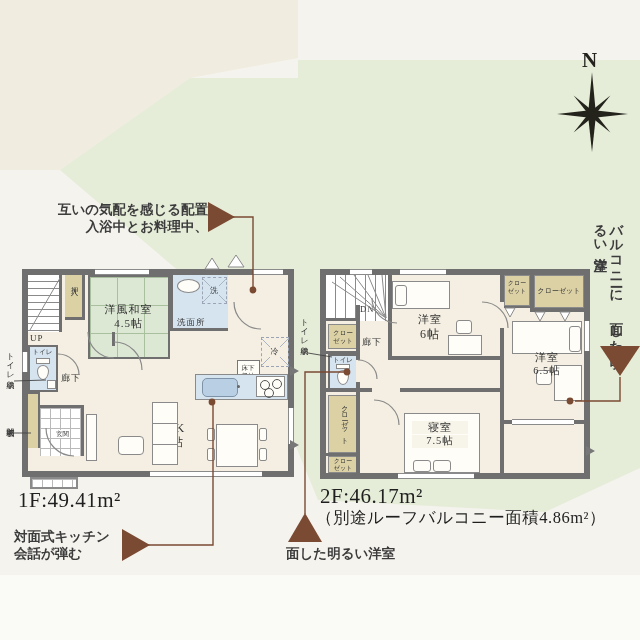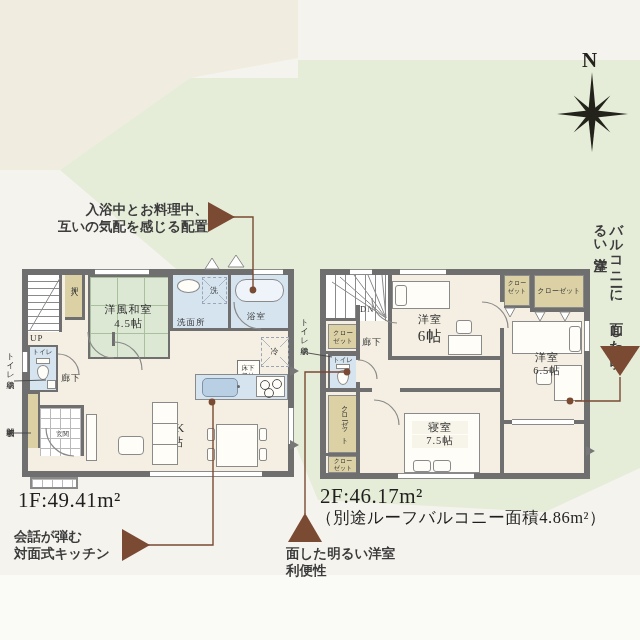--- a/index.html
+++ b/index.html
@@ -86,24 +86,20 @@
   </div>
 
   <div class="room blue" style="left:142px;top:0;width:58px;height:56px;border-left:3px solid var(--wall-gray);border-bottom:3px solid var(--wall-gray);">
     <div class="furn" style="left:4px;top:4px;width:23px;height:14px;border-radius:50%;"></div>
     <div class="xbox" style="left:29px;top:2px;width:25px;height:27px;">
       <span class="rlabel" style="position:static;font-size:8px;background:var(--wet-blue);padding:0 1px;">洗</span>
     </div>
     <div class="rlabel" style="left:4px;top:42px;font-size:8.5px;">洗面所</div>
   </div>
 
-  <div class="room blue" style="left:200px;top:0;width:60px;height:56px;border-left:3px solid var(--wall-gray);border-bottom:3px solid var(--wall-gray);">
-    <div class="furn" style="left:4px;top:4px;width:49px;height:23px;border-radius:11px;background:#eef4fa;"></div>
-    <div class="rlabel" style="left:16px;top:36px;font-size:8.5px;">浴室</div>
-  </div>
 
   <div class="room blue" style="left:0;top:70px;width:30px;height:47px;border:2.5px solid var(--wall-gray);">
     <div class="rlabel" style="left:0;top:1px;width:25px;font-size:6.5px;letter-spacing:0;">トイレ</div>
     <div class="furn" style="left:6px;top:11px;width:14px;height:6px;"></div>
     <div class="furn" style="left:7px;top:18px;width:12px;height:15px;border-radius:50% 50% 50% 50%/40% 40% 60% 60%;"></div>
     <div class="furn" style="left:17px;top:33px;width:9px;height:9px;"></div>
   </div>
   <div class="rlabel" style="left:33px;top:98px;font-size:9px;">廊下</div>
 
   <div class="room tan" style="left:0;top:117px;width:12px;height:56px;border-top:2.5px solid var(--wall-gray);border-right:2.5px solid var(--wall-gray);"></div>
@@ -198,21 +194,21 @@
   <div class="w" style="left:0;top:178px;width:34px;height:3px;"></div>
   <div class="w" style="left:178px;top:145px;width:80px;height:4px;"></div>
   <div class="winh" style="left:186px;top:144px;width:62px;height:6px;"></div>
 
   <div class="furn" style="left:66px;top:6px;width:58px;height:28px;">
     <div style="position:absolute;left:2px;top:3px;width:10px;height:19px;border:1px solid #8a8a8a;border-radius:3px;"></div>
   </div>
   <div class="furn" style="left:122px;top:60px;width:34px;height:20px;"></div>
   <div class="furn" style="left:130px;top:45px;width:16px;height:14px;border-radius:3px;"></div>
   <div class="rlabel" style="left:76px;top:38px;width:56px;font-size:11px;">洋室</div>
-  <div class="rlabel" style="left:76px;top:52px;width:56px;font-size:15px;">6帖</div>
+  <div class="rlabel" style="left:76px;top:52px;width:56px;font-size:12px;">6帖</div>
 
   <div class="room tan" style="left:178px;top:0;width:26px;height:31px;border:1px solid #8a8a8a;">
     <div class="rlabel" style="left:0;top:4px;width:24px;font-size:6px;letter-spacing:0;">クロー</div>
     <div class="rlabel" style="left:0;top:12px;width:24px;font-size:6px;letter-spacing:0;">ゼット</div>
   </div>
   <div class="room tan" style="left:208px;top:0;width:50px;height:33px;border:1px solid #8a8a8a;display:flex;align-items:center;justify-content:center;">
     <span class="rlabel" style="position:static;font-size:7px;letter-spacing:0;">クローゼット</span>
   </div>
 
   <div class="furn" style="left:186px;top:46px;width:70px;height:33px;">
@@ -231,41 +227,40 @@
   <div class="rlabel" style="left:86px;top:160px;width:56px;font-size:10.5px;background:rgba(244,239,226,.7);">7.5帖</div>
 
 
   <div class="winh" style="left:24px;top:-6px;width:22px;height:6px;"></div>
   <div class="winh" style="left:74px;top:-6px;width:46px;height:6px;"></div>
   <div class="winv" style="left:258px;top:46px;width:6px;height:30px;"></div>
   <div class="winh" style="left:72px;top:198px;width:76px;height:6px;"></div>
 </div>
 
 <div class="callout" style="left:36px;top:201px;width:172px;text-align:right;">
+  <div>互いの気配を感じる配置</div>
   <div>入浴中とお料理中、</div>
-  <div>互いの気配を感じる配置</div>
 </div>
 <div class="tri" style="left:208px;top:202px;border-left:27px solid var(--accent-brown);border-top:15px solid transparent;border-bottom:15px solid transparent;"></div>
 
 <div class="callout vtext" style="left:592px;top:214px;height:140px;line-height:16px;letter-spacing:1px;">
   <span>バルコニーに</span>
   <span>面した明るい洋室</span>
 </div>
 <div class="tri" style="left:600px;top:346px;border-top:30px solid var(--accent-brown);border-left:20px solid transparent;border-right:20px solid transparent;"></div>
 
 <div class="callout" style="left:14px;top:528px;width:120px;">
+  <div>対面式キッチン</div>
   <div>会話が弾む</div>
-  <div>対面式キッチン</div>
 </div>
 <div class="tri" style="left:122px;top:529px;border-left:28px solid var(--accent-brown);border-top:16px solid transparent;border-bottom:16px solid transparent;"></div>
 
 <div class="tri" style="left:288px;top:513px;border-bottom:29px solid var(--accent-brown);border-left:17px solid transparent;border-right:17px solid transparent;"></div>
 <div class="callout" style="left:286px;top:545px;width:140px;">
   <div>面した明るい洋室</div>
-  <div>利便性</div>
 </div>
 
 <div class="area-label" style="left:18px;top:488px;">1F:49.41m²</div>
 <div class="area-label" style="left:320px;top:484px;">2F:46.17m²</div>
 <div class="area-label" style="left:316px;top:507px;font-size:16.5px;">（別途ルーフバルコニー面積4.86m²）</div>
 
 <div class="rlabel vtext" style="left:5px;top:347px;font-size:8px;letter-spacing:0;font-family:'Liberation Serif',serif;">トイレ収納</div>
 <div class="rlabel vtext" style="left:5px;top:422px;font-size:8px;letter-spacing:0;">玄関収納</div>
 <div class="rlabel vtext" style="left:299px;top:313px;font-size:8px;letter-spacing:0;">トイレ収納</div>
 

